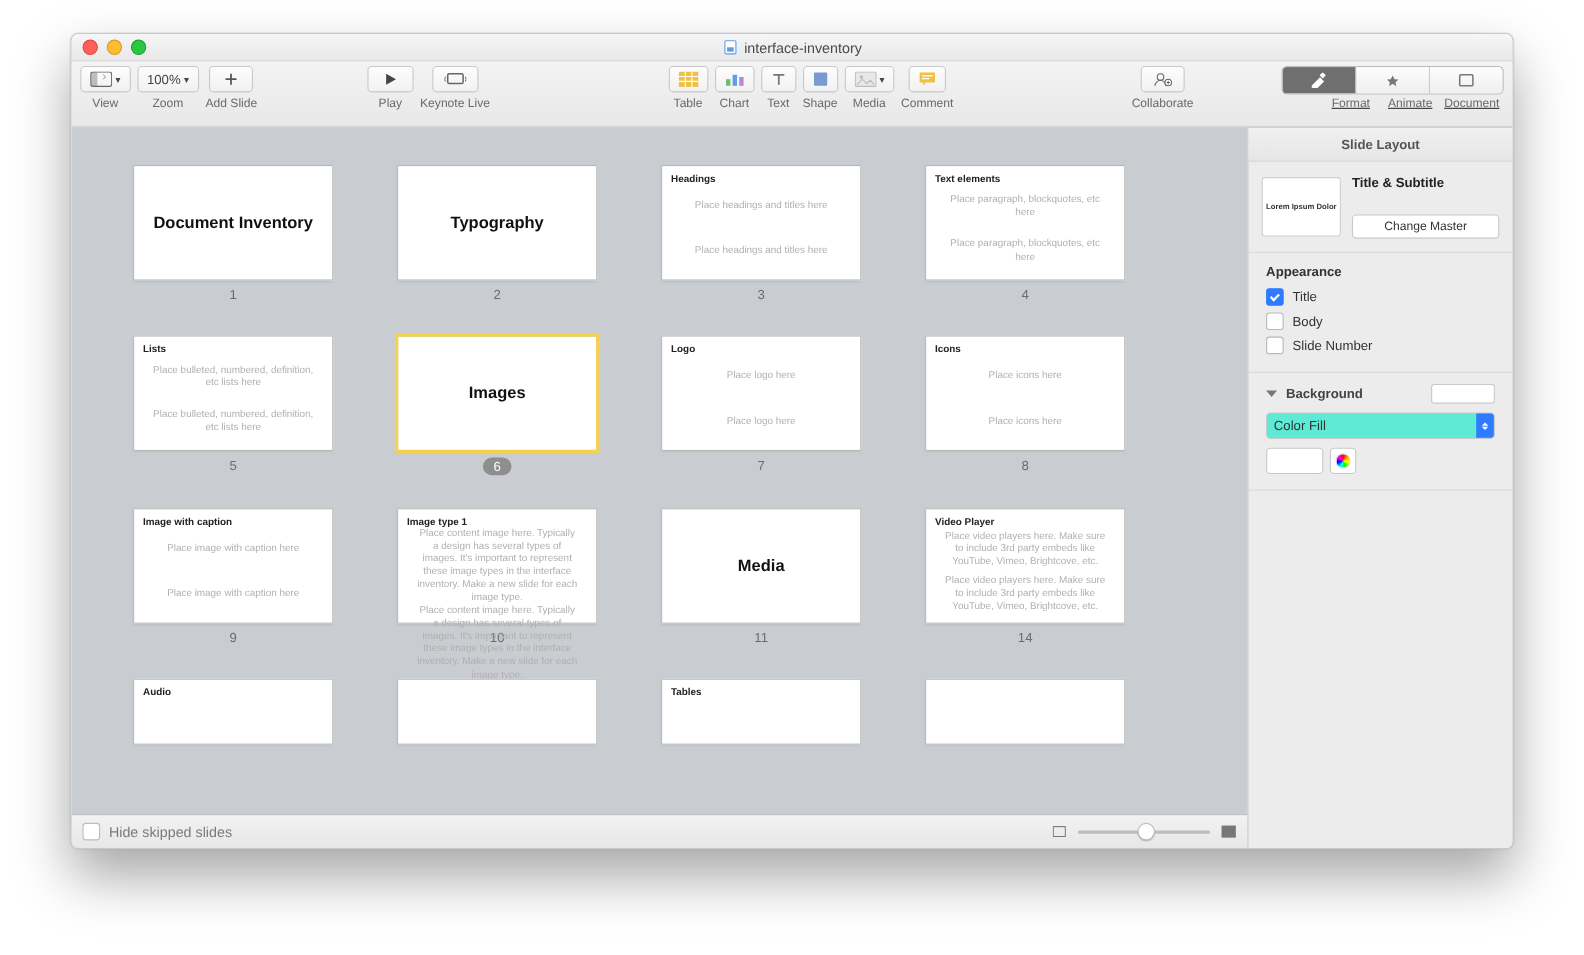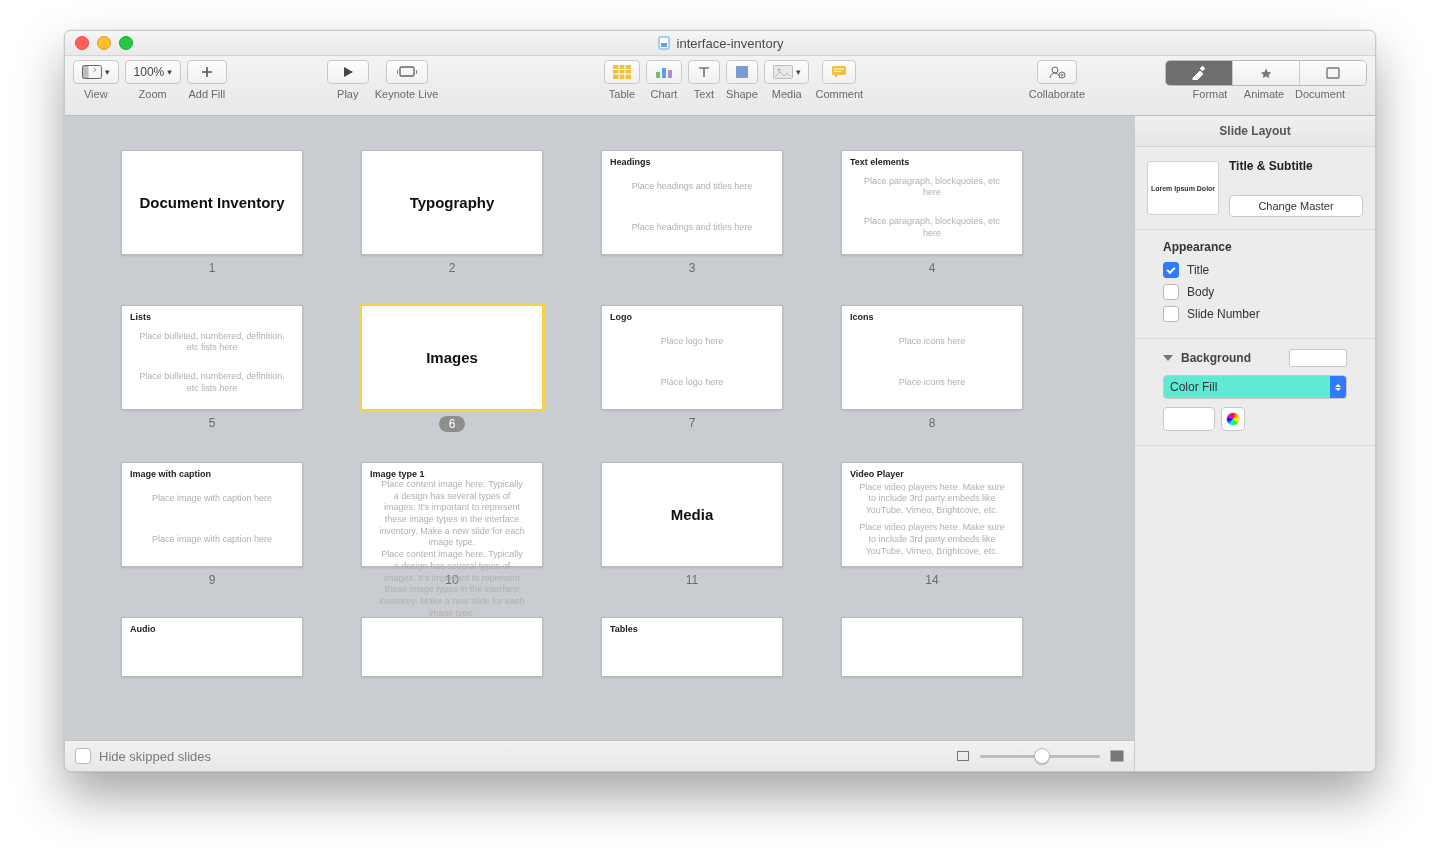--- a/index.html
+++ b/index.html
@@ -190,21 +190,21 @@
     font-size:6px;color:#888;
   }
   .master-thumb .mt1{font-size:7px;color:#333;font-weight:600;}
   .master-thumb .mt2{font-size:5px;}
   .master-info{flex:1;display:flex;flex-direction:column;gap:22px;}
   .master-info .mn{font-weight:700;color:#222;font-size:12px;}
   .btn-white{
     background:#fff;border:1px solid #c8c8c8;border-radius:4px;
     height:20px;display:flex;align-items:center;justify-content:center;font-size:11px;color:#333;
   }
-  .section{padding:10px 28px;border-bottom:1px solid #d9d9d9;}
+  .section{padding:10px 16px;border-bottom:1px solid #d9d9d9;}
   .sec-title{font-weight:700;color:#333;margin-bottom:8px;font-size:12px;}
   .chkrow{display:flex;align-items:center;gap:8px;margin:6px 0;color:#333;font-size:12px;}
   .chkbox{width:14px;height:14px;border:1px solid #b9b9b9;border-radius:3px;background:#fff;display:flex;align-items:center;justify-content:center;}
   .chkbox.checked{background:#2f7bff;border-color:#2f7bff;}
   .chkbox.checked::after{content:"";width:6px;height:3px;border-left:2px solid #fff;border-bottom:2px solid #fff;transform:rotate(-45deg);margin-top:-2px;}
   .bg-row{display:flex;align-items:center;gap:8px;}
   .disclosure{width:0;height:0;border-left:5px solid transparent;border-right:5px solid transparent;border-top:6px solid #777;}
   .bg-label{flex:1;font-weight:600;color:#444;}
   .swatch{width:56px;height:16px;background:#fff;border:1px solid #c8c8c8;border-radius:3px;}
   .select{
@@ -267,21 +267,21 @@
           <span style="margin-left:3px;font-size:9px;">▾</span>
         </div>
         <div class="tcap">Zoom</div>
       </div>
       <div class="tbtn-col">
         <div class="tbtn" style="min-width:40px;">
           <svg width="14" height="14">
                 <path d="M7 2v10M2 7h10" stroke="#555" stroke-width="1.6"></path>
               </svg>
         </div>
-        <div class="tcap">Add Fill</div>
+        <div class="tcap">Add Slide</div>
       </div>
     </div>
 
     <div style="width:100px;"></div>
 
     <div class="tgroup">
       <div class="tbtn-col">
         <div class="tbtn" style="min-width:42px;">
           <svg width="14" height="14">
                 <path d="M3 2l9 5-9 5z" fill="#444"></path>
@@ -372,21 +372,21 @@
                 <circle cx="14" cy="10" r="3" fill="#fff" stroke="#666"></circle>
                 <path d="M14 8.5v3M12.5 10h3" stroke="#666"></path>
               </svg>
         </div>
         <div class="tcap">Collaborate</div>
       </div>
     </div>
 
     <div style="width:80px;"></div>
 
-    <div class="tbtn-col" style="align-items:center;">
+    <div class="tbtn-col" style="align-items:flex-end;text-decoration:underline;">
       <div class="tabseg">
         <div class="seg active">
           <svg width="16" height="14">
                 <path d="M2 12l7-7 3 3-7 7H2v-3z" fill="#fff"></path>
                 <rect x="10" y="1" width="3" height="3" transform="rotate(45 11.5 2.5)" fill="#fff"></rect>
               </svg>
         </div>
         <div class="seg">
           <svg width="16" height="14">
                 <path d="M8 2l2 4 4 .5-3 3 .8 4L8 11l-3.8 2.5.8-4-3-3L6 6z" fill="#777" transform="scale(0.85) translate(1.5,1)"></path>

